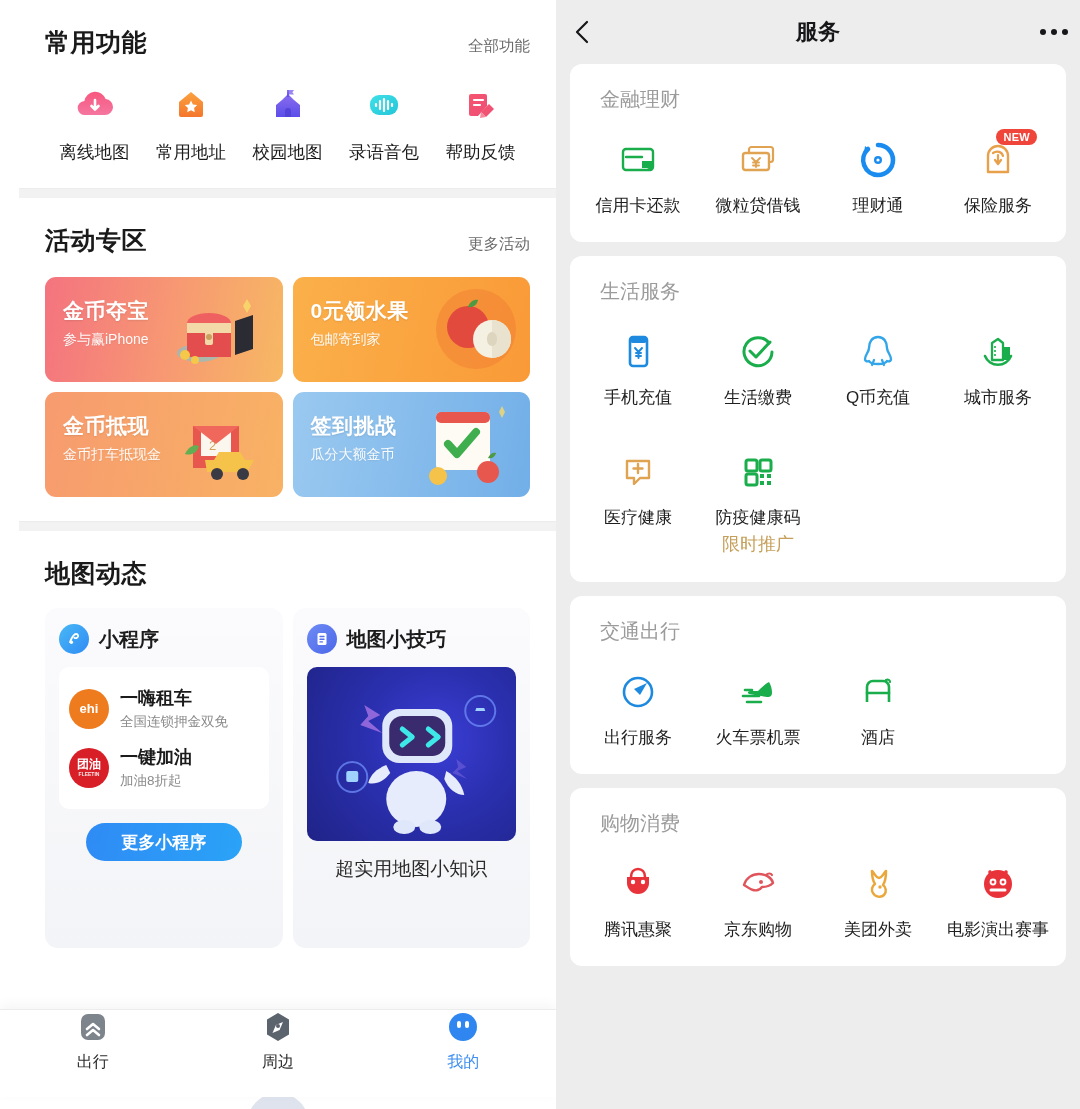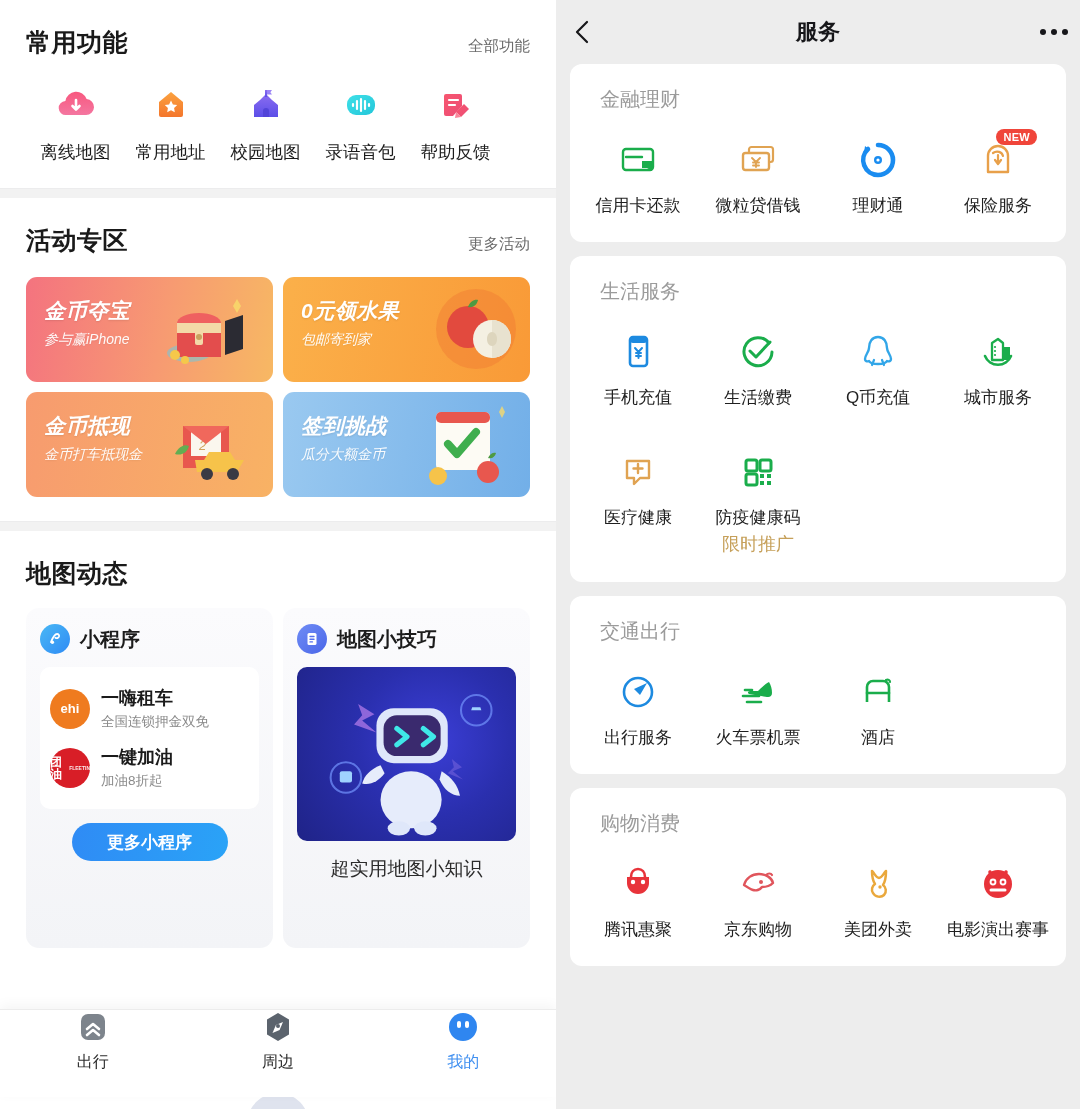--- a/index.html
+++ b/index.html
@@ -6,39 +6,39 @@
   html, body {
     width: 1080px; height: 1109px;
     font-family: "Liberation Sans", "DejaVu Sans", sans-serif;
     overflow: hidden; background: #ffffff;
   }
   #root { display: flex; width: 1080px; height: 1109px; }
 
   
   #left-panel {
     width: 556px; height: 1109px; background: #ffffff;
-    position: relative; overflow: hidden;
+    position: relative; overflow: hidden; padding-left: 19px;
   }
   .lsection { background:#fff; padding: 0 26px; }
   .lsec-divider { height: 10px; background:#f2f2f2; border-top:1px solid #ececed; }
   .lsec-head {
     display:flex; align-items:baseline; justify-content:space-between;
     padding-top: 26px; padding-bottom: 4px;
   }
   .lsec-title { font-size: 25px; font-weight: 700; color:#1a1a1a; letter-spacing:.5px; }
   .lsec-more { font-size: 15.5px; color:#6b6b6b; }
 
   
-  .qf-row { display:flex; padding: 18px 2px 24px 2px; }
+  .qf-row { display:flex; justify-content:space-between; padding: 18px 2px 24px 2px; }
   .qf-item { width: 95px; display:flex; flex-direction:column; align-items:center; }
   .qf-ic { width: 48px; height: 48px; display:flex; align-items:center; justify-content:center; }
   .qf-label { margin-top: 11px; font-size: 17.5px; color:#1c1c1c; font-weight:500; white-space:nowrap; }
 
   
-  .act-grid { display:grid; grid-template-columns: 1fr 1fr; gap: 10px 10px; padding: 16px 0 24px 0; font-style: italic; }
+  .act-grid { display:grid; grid-template-columns: 1fr 1fr; gap: 10px 10px; padding: 16px 0 24px 0; }
   .act-card {
     height: 105px; border-radius: 11px; position:relative; overflow:hidden;
     padding: 20px 0 0 18px; color:#fff;
   }
   .act-t { font-size: 21px; font-weight:700; letter-spacing:.5px;
            text-shadow: 0 1px 2px rgba(0,0,0,.10); position:relative; z-index:3; }
   .act-s { font-size: 14px; margin-top:6px; opacity:.95; position:relative; z-index:3;
            text-shadow: 0 1px 2px rgba(0,0,0,.08); }
   .act-art { position:absolute; right:2px; bottom:0; width:118px; height:100%; z-index:2; }
 
@@ -313,21 +313,21 @@
               <span class="mp-logo" style="background:#ef7b1f">
                 <span>ehi</span>
               </span>
               <span>
                 <span class="mp-n" style="display:block">一嗨租车</span>
                 <span class="mp-d" style="display:block">全国连锁押金双免</span>
               </span>
             </div>
 
             <div class="mp-row">
-              <span class="mp-logo" style="background:#d81e27; flex-direction:row; line-height:1">
+              <span class="mp-logo" style="background:#d81e27; flex-direction:column; line-height:1">
                 <span style="font-size:12px">团油</span>
                 <span style="font-size:5px;opacity:.9;margin-top:2px">FLEETIN</span>
               </span>
               <span>
                 <span class="mp-n" style="display:block">一键加油</span>
                 <span class="mp-d" style="display:block">加油8折起</span>
               </span>
             </div>
 
           </div>

